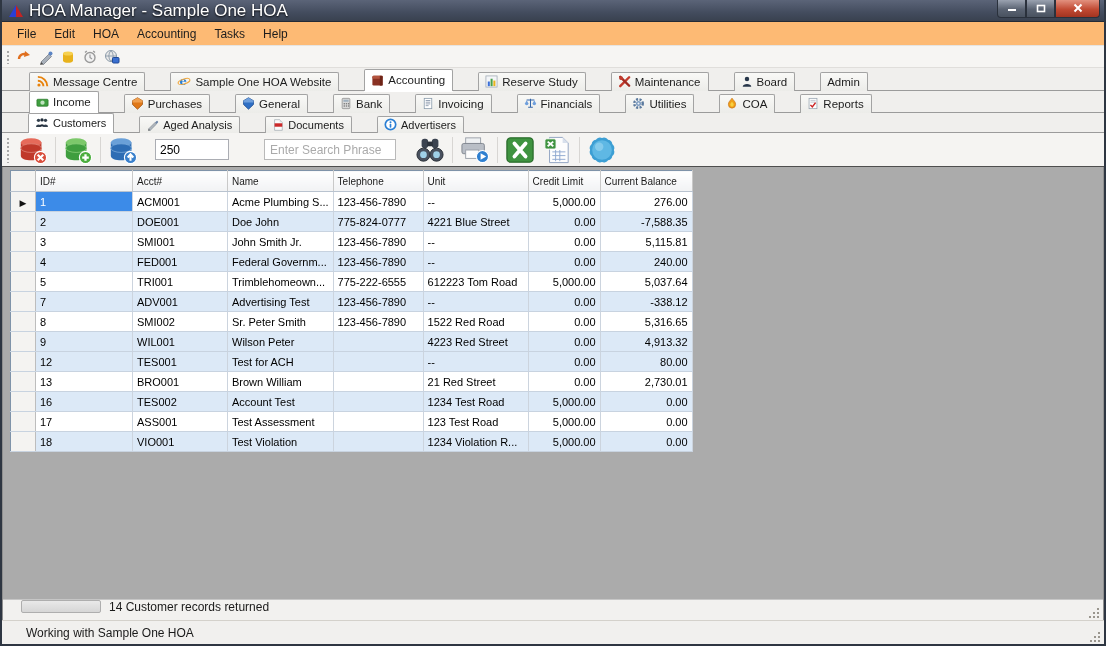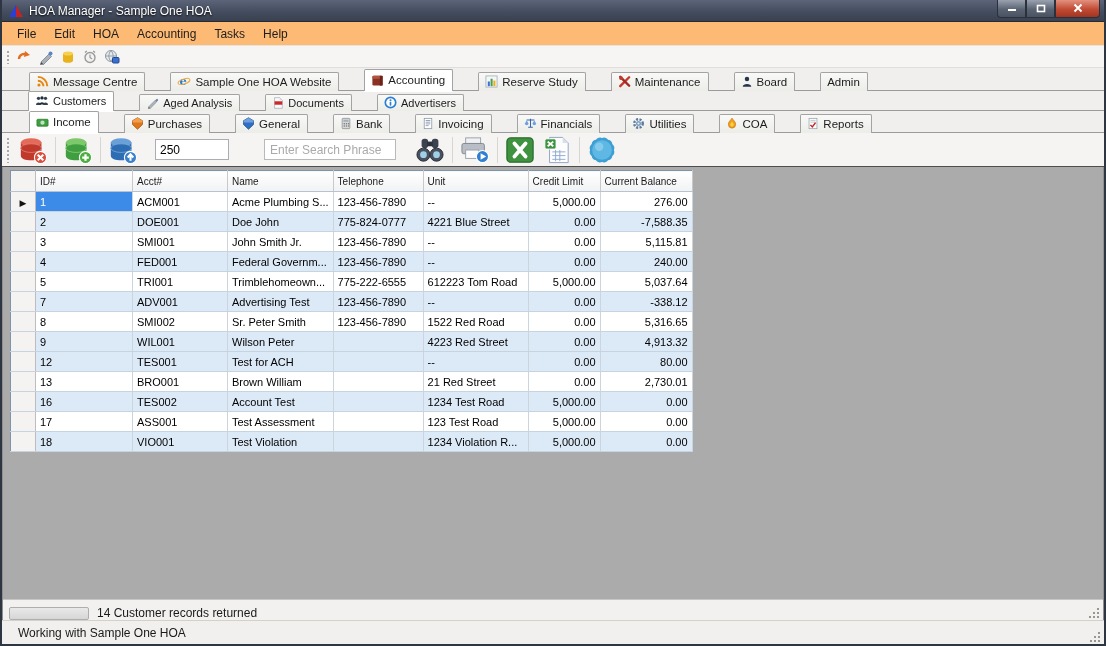--- a/index.html
+++ b/index.html
@@ -5,21 +5,21 @@
   * { margin:0; padding:0; box-sizing:border-box; }
   html,body { width:1106px; height:646px; background:#888; font-family:"Liberation Sans", sans-serif; }
   .window { width:1106px; height:646px; display:flex; flex-direction:column;
             border:2px solid #2e3642; border-top:none; background:#f0efed; overflow:hidden; }
 
   
   .titlebar { height:22px; flex:0 0 22px; display:flex; align-items:center;
               background:linear-gradient(#5b6478,#434c5e 60%,#39414f);
               border-bottom:1px solid #242b36; padding:0 4px; }
   .titlebar .app-icon { width:16px; height:14px; margin:0 5px 0 2px; }
-  .titlebar .title { color:#fff; font-size:12px; text-shadow:0 1px 2px #000; flex:1; }
+  .titlebar .title { color:#fff; font-size:17px; text-shadow:0 1px 2px #000; flex:1; }
   .win-btns { display:flex; height:18px; margin-top:-4px; }
   .win-btn { width:29px; height:18px; display:flex; align-items:center; justify-content:center;
              background:linear-gradient(#9aa2b0,#5a6372 55%,#49525f);
              border:1px solid #2a313c; border-top:none; }
   .win-btn.first { border-radius:0 0 0 4px; }
   .win-btn.close { width:45px; background:linear-gradient(#e2917f,#c14a33 55%,#a33420); border-radius:0 0 4px 0; }
   .win-btn svg { display:block; }
 
   
   .menubar { height:24px; flex:0 0 24px; background:#fdba74; display:flex; align-items:center;
@@ -70,29 +70,29 @@
   table.grid td { height:20px; font-size:11px; color:#000; border-right:1px solid #ccd4de;
                   border-bottom:1px solid #c8d3e0; padding:0 4px; overflow:hidden; white-space:nowrap; }
   table.grid td.num { text-align:right; }
   table.grid tr.alt td { background:#dce9f7; }
   table.grid td.selcol, table.grid th.selcol { background:#f4f3f1; border-right:1px solid #bdbdbd; text-align:center; padding:0; }
   table.grid tr.alt td.selcol { background:#f4f3f1; }
   table.grid td.current-cell { background:#3c8be8; color:#fff; }
   .arrow-glyph { font-size:9px; color:#111; }
 
   
-  .panel-status { flex:0 0 21px; background:#f2f1ef; border-top:1px solid #c6c6c6; display:flex; align-items:flex-end;
-                  padding:0 2px 0 6px; gap:8px; }
+  .panel-status { flex:0 0 21px; background:#f2f1ef; border-top:1px solid #c6c6c6; display:flex; align-items:flex-start;
+                  padding:0 2px 0 18px; gap:8px; }
   .progress { width:80px; height:13px; border:1px solid #aeaeae; background:linear-gradient(#e9e9e9,#d6d6d6); border-radius:2px; }
   .panel-status .txt { font-size:12px; color:#1a1a1a; flex:1; }
   .sizegrip { width:14px; height:14px; align-self:flex-end; }
 
   
   .statusbar { flex:0 0 24px; background:#f1f0ee; border-top:1px solid #d4d1cb; display:flex; align-items:center;
-               padding:0 2px 0 16px; }
+               padding:0 2px 0 24px; }
   .statusbar .txt { font-size:12px; color:#1a1a1a; flex:1; }
 </style>
 </head>
 <body>
 
 <div class="window">
 
   <div class="titlebar">
     <svg class="app-icon" viewBox="0 0 16 14">
       <polygon points="8,1 1,13 8,13" fill="#2b3fd4"></polygon>
@@ -211,20 +211,96 @@
         <circle cx="7" cy="4" r="2.6" fill="#27364a"></circle>
         <path d="M2 13 c0 -4 10 -4 10 0 z" fill="#27364a"></path>
       </svg>
       <span>Board</span>
     </div>
     <div class="tab">
       <span>Admin</span>
     </div>
   </div>
 
+  <div class="tabstrip strip2">
+    <div class="rule"></div>
+    <div class="tab selected">
+      <svg width="13" height="13" viewBox="0 0 14 14">
+        <rect x="1" y="3.5" width="12" height="7.5" rx="1" fill="#3f9e3f" stroke="#2c7a2c" stroke-width="0.8"></rect>
+        <circle cx="7" cy="7.2" r="2.3" fill="#bfe3bf"></circle>
+      </svg>
+      <span>Income</span>
+    </div>
+    <div class="tab">
+      <svg width="13" height="13" viewBox="0 0 14 14">
+        <path d="M7 0.8 L12.4 4 V8 L7 13.2 L1.6 8 V4 Z" fill="#e07818" stroke="#9c4f0e" stroke-width="0.8"></path>
+        <path d="M7 0.8 L12.4 4 V6 H1.6 V4 Z" fill="#f0a050"></path>
+      </svg>
+      <span>Purchases</span>
+    </div>
+    <div class="tab">
+      <svg width="13" height="13" viewBox="0 0 14 14">
+        <path d="M7 0.8 L12.4 4 V8 L7 13.2 L1.6 8 V4 Z" fill="#2f6fc4" stroke="#1c4a8c" stroke-width="0.8"></path>
+        <path d="M7 0.8 L12.4 4 V6 H1.6 V4 Z" fill="#6f9fdc"></path>
+      </svg>
+      <span>General</span>
+    </div>
+    <div class="tab">
+      <svg width="12" height="13" viewBox="0 0 14 14">
+        <rect x="2.5" y="1" width="9" height="12" rx="1" fill="#d9d9d9" stroke="#848484" stroke-width="0.8"></rect>
+        <rect x="4" y="2.6" width="6" height="2.4" fill="#9fb0be"></rect>
+        <circle cx="5" cy="7.4" r="0.9" fill="#777"></circle>
+          <circle cx="7.5" cy="7.4" r="0.9" fill="#777"></circle>
+          <circle cx="10" cy="7.4" r="0.9" fill="#777"></circle>
+        <circle cx="5" cy="10" r="0.9" fill="#777"></circle>
+          <circle cx="7.5" cy="10" r="0.9" fill="#777"></circle>
+          <circle cx="10" cy="10" r="0.9" fill="#777"></circle>
+      </svg>
+      <span>Bank</span>
+    </div>
+    <div class="tab">
+      <svg width="12" height="13" viewBox="0 0 14 14">
+        <rect x="2.6" y="1" width="8.8" height="12" fill="#fff" stroke="#8899aa" stroke-width="0.9"></rect>
+        <path d="M4.3 3.5 h5.4 M4.3 5.5 h5.4 M4.3 7.5 h5.4 M4.3 9.5 h3.4" stroke="#7a8aa0" stroke-width="0.9"></path>
+      </svg>
+      <span>Invoicing</span>
+    </div>
+    <div class="tab">
+      <svg width="13" height="13" viewBox="0 0 14 14">
+        <path d="M7 2 v9 M2.8 3.3 h8.4 M4.5 11 h5" stroke="#3465a8" stroke-width="1.1" fill="none"></path>
+        <path d="M1 7 a1.9 1.9 0 0 0 3.8 0 L2.9 3.4 Z" fill="#6f9fdc"></path>
+        <path d="M9.2 7 a1.9 1.9 0 0 0 3.8 0 L11.1 3.4 Z" fill="#6f9fdc"></path>
+      </svg>
+      <span>Financials</span>
+    </div>
+    <div class="tab">
+      <svg width="13" height="13" viewBox="0 0 14 14">
+        <circle cx="7" cy="7" r="4.6" fill="none" stroke="#5b7a9e" stroke-width="2.6" stroke-dasharray="2.2 1.5"></circle>
+        <circle cx="7" cy="7" r="2.7" fill="#7d9cc0"></circle>
+        <circle cx="7" cy="7" r="1.1" fill="#eef3f8"></circle>
+      </svg>
+      <span>Utilities</span>
+    </div>
+    <div class="tab">
+      <svg width="12" height="13" viewBox="0 0 14 14">
+        <path d="M7 0.8 C9 3.8 11.2 4.8 11.2 8 A4.2 4.4 0 0 1 2.8 8 C2.8 4.8 5 3.8 7 0.8 Z" fill="#f0a018" stroke="#c87010" stroke-width="0.8"></path>
+        <path d="M7 5 C8 6.6 9 7 9 8.6 A2 2.1 0 0 1 5 8.6 C5 7 6 6.6 7 5 Z" fill="#f8d040"></path>
+      </svg>
+      <span>COA</span>
+    </div>
+    <div class="tab">
+      <svg width="12" height="13" viewBox="0 0 14 14">
+        <rect x="2.4" y="1" width="9.2" height="12" fill="#fdfdfd" stroke="#98a4b0" stroke-width="0.9"></rect>
+        <path d="M4 3.4 h6 M4 5.4 h6" stroke="#aab4c0" stroke-width="0.8"></path>
+        <path d="M4 8.6 l2.2 2.4 l3.8 -5" stroke="#cc2222" stroke-width="1.7" fill="none"></path>
+      </svg>
+      <span>Reports</span>
+    </div>
+  </div>
+
   <div class="tabstrip strip3">
     <div class="rule"></div>
     <div class="tab selected">
       <svg width="14" height="12" viewBox="0 0 16 13">
         <circle cx="4" cy="3.4" r="1.9" fill="#33404e"></circle>
           <path d="M1.2 11 c0 -3.6 5.6 -3.6 5.6 0 z" fill="#33404e"></path>
         <circle cx="8" cy="3" r="1.9" fill="#1f2b38"></circle>
           <path d="M5.2 10.6 c0 -3.6 5.6 -3.6 5.6 0 z" fill="#1f2b38"></path>
         <circle cx="12" cy="3.4" r="1.9" fill="#33404e"></circle>
           <path d="M9.2 11 c0 -3.6 5.6 -3.6 5.6 0 z" fill="#33404e"></path>
@@ -247,96 +323,20 @@
       </svg>
       <span>Documents</span>
     </div>
     <div class="tab">
       <svg width="13" height="13" viewBox="0 0 14 14">
         <circle cx="7" cy="7" r="5.6" fill="#fff" stroke="#2a7fd4" stroke-width="1.8"></circle>
         <circle cx="7" cy="4.6" r="1.1" fill="#2a7fd4"></circle>
         <rect x="6.1" y="6.3" width="1.8" height="4.2" rx="0.8" fill="#2a7fd4"></rect>
       </svg>
       <span>Advertisers</span>
-    </div>
-  </div>
-
-  <div class="tabstrip strip2">
-    <div class="rule"></div>
-    <div class="tab selected">
-      <svg width="13" height="13" viewBox="0 0 14 14">
-        <rect x="1" y="3.5" width="12" height="7.5" rx="1" fill="#3f9e3f" stroke="#2c7a2c" stroke-width="0.8"></rect>
-        <circle cx="7" cy="7.2" r="2.3" fill="#bfe3bf"></circle>
-      </svg>
-      <span>Income</span>
-    </div>
-    <div class="tab">
-      <svg width="13" height="13" viewBox="0 0 14 14">
-        <path d="M7 0.8 L12.4 4 V8 L7 13.2 L1.6 8 V4 Z" fill="#e07818" stroke="#9c4f0e" stroke-width="0.8"></path>
-        <path d="M7 0.8 L12.4 4 V6 H1.6 V4 Z" fill="#f0a050"></path>
-      </svg>
-      <span>Purchases</span>
-    </div>
-    <div class="tab">
-      <svg width="13" height="13" viewBox="0 0 14 14">
-        <path d="M7 0.8 L12.4 4 V8 L7 13.2 L1.6 8 V4 Z" fill="#2f6fc4" stroke="#1c4a8c" stroke-width="0.8"></path>
-        <path d="M7 0.8 L12.4 4 V6 H1.6 V4 Z" fill="#6f9fdc"></path>
-      </svg>
-      <span>General</span>
-    </div>
-    <div class="tab">
-      <svg width="12" height="13" viewBox="0 0 14 14">
-        <rect x="2.5" y="1" width="9" height="12" rx="1" fill="#d9d9d9" stroke="#848484" stroke-width="0.8"></rect>
-        <rect x="4" y="2.6" width="6" height="2.4" fill="#9fb0be"></rect>
-        <circle cx="5" cy="7.4" r="0.9" fill="#777"></circle>
-          <circle cx="7.5" cy="7.4" r="0.9" fill="#777"></circle>
-          <circle cx="10" cy="7.4" r="0.9" fill="#777"></circle>
-        <circle cx="5" cy="10" r="0.9" fill="#777"></circle>
-          <circle cx="7.5" cy="10" r="0.9" fill="#777"></circle>
-          <circle cx="10" cy="10" r="0.9" fill="#777"></circle>
-      </svg>
-      <span>Bank</span>
-    </div>
-    <div class="tab">
-      <svg width="12" height="13" viewBox="0 0 14 14">
-        <rect x="2.6" y="1" width="8.8" height="12" fill="#fff" stroke="#8899aa" stroke-width="0.9"></rect>
-        <path d="M4.3 3.5 h5.4 M4.3 5.5 h5.4 M4.3 7.5 h5.4 M4.3 9.5 h3.4" stroke="#7a8aa0" stroke-width="0.9"></path>
-      </svg>
-      <span>Invoicing</span>
-    </div>
-    <div class="tab">
-      <svg width="13" height="13" viewBox="0 0 14 14">
-        <path d="M7 2 v9 M2.8 3.3 h8.4 M4.5 11 h5" stroke="#3465a8" stroke-width="1.1" fill="none"></path>
-        <path d="M1 7 a1.9 1.9 0 0 0 3.8 0 L2.9 3.4 Z" fill="#6f9fdc"></path>
-        <path d="M9.2 7 a1.9 1.9 0 0 0 3.8 0 L11.1 3.4 Z" fill="#6f9fdc"></path>
-      </svg>
-      <span>Financials</span>
-    </div>
-    <div class="tab">
-      <svg width="13" height="13" viewBox="0 0 14 14">
-        <circle cx="7" cy="7" r="4.6" fill="none" stroke="#5b7a9e" stroke-width="2.6" stroke-dasharray="2.2 1.5"></circle>
-        <circle cx="7" cy="7" r="2.7" fill="#7d9cc0"></circle>
-        <circle cx="7" cy="7" r="1.1" fill="#eef3f8"></circle>
-      </svg>
-      <span>Utilities</span>
-    </div>
-    <div class="tab">
-      <svg width="12" height="13" viewBox="0 0 14 14">
-        <path d="M7 0.8 C9 3.8 11.2 4.8 11.2 8 A4.2 4.4 0 0 1 2.8 8 C2.8 4.8 5 3.8 7 0.8 Z" fill="#f0a018" stroke="#c87010" stroke-width="0.8"></path>
-        <path d="M7 5 C8 6.6 9 7 9 8.6 A2 2.1 0 0 1 5 8.6 C5 7 6 6.6 7 5 Z" fill="#f8d040"></path>
-      </svg>
-      <span>COA</span>
-    </div>
-    <div class="tab">
-      <svg width="12" height="13" viewBox="0 0 14 14">
-        <rect x="2.4" y="1" width="9.2" height="12" fill="#fdfdfd" stroke="#98a4b0" stroke-width="0.9"></rect>
-        <path d="M4 3.4 h6 M4 5.4 h6" stroke="#aab4c0" stroke-width="0.8"></path>
-        <path d="M4 8.6 l2.2 2.4 l3.8 -5" stroke="#cc2222" stroke-width="1.7" fill="none"></path>
-      </svg>
-      <span>Reports</span>
     </div>
   </div>
 
   <div class="gridbar">
     <div class="grip"></div>
     <div class="tbtn">
       <svg width="30" height="30" viewBox="0 0 32 32">
         <path d="M3 8 v14 c0 3 5 5 11 5 s11 -2 11 -5 V8" fill="#c0392b"></path>
         <ellipse cx="14" cy="8" rx="11" ry="4.6" fill="#e66a5a"></ellipse>
         <ellipse cx="14" cy="14" rx="11" ry="4.6" fill="#c0392b" stroke="#e0887c" stroke-width="0.8"></ellipse>

